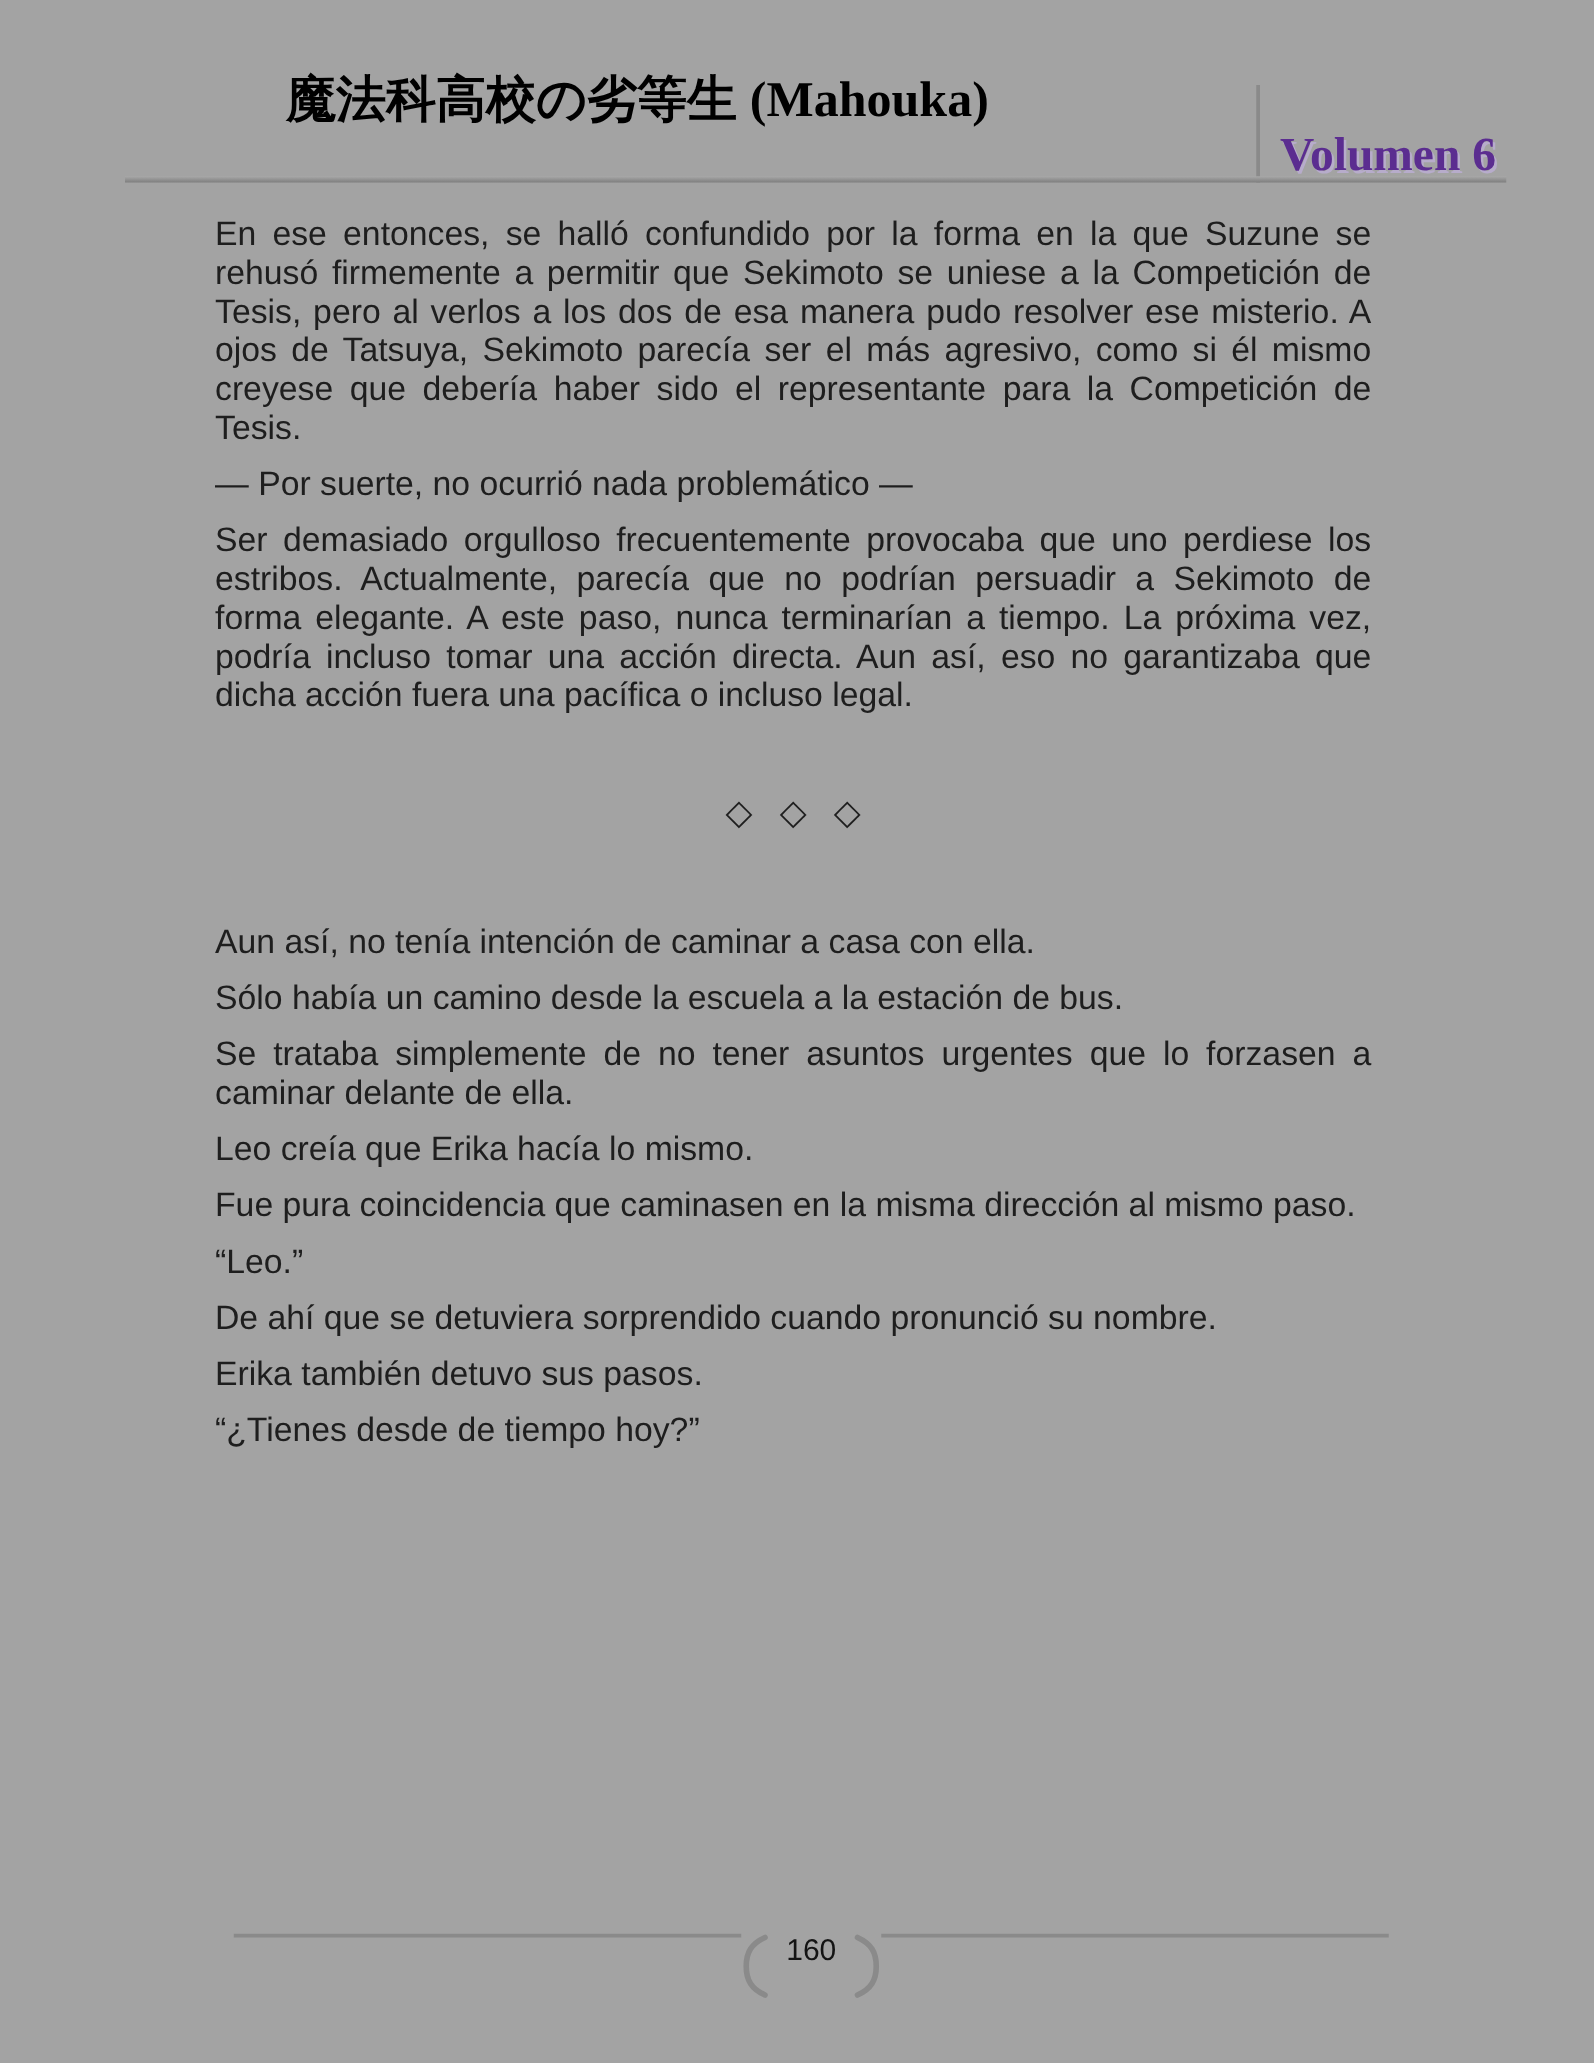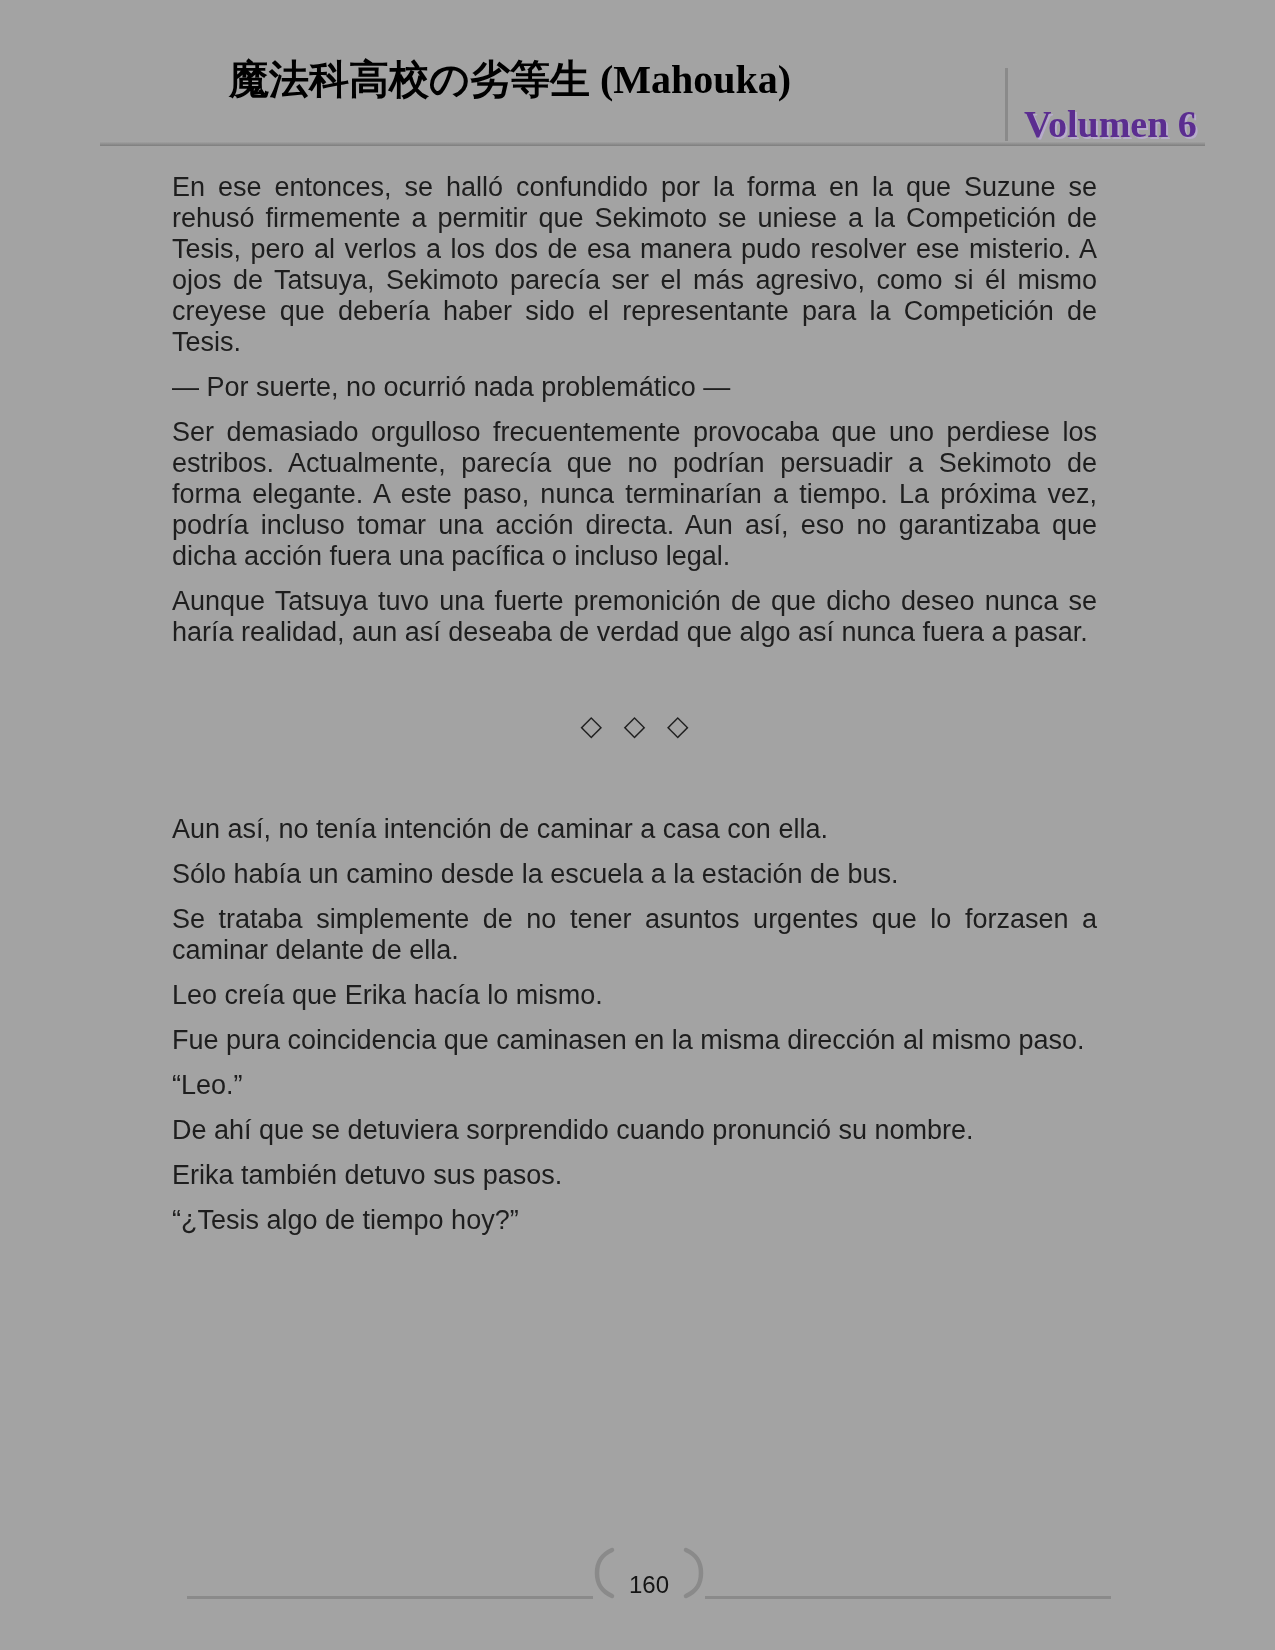--- a/index.html
+++ b/index.html
@@ -86,21 +86,21 @@
   }
 
   
   .footer {
     position: absolute;
     left: 187px;
     right: 179px;
     top: 1547px;
     height: 52px;
     display: flex;
-    align-items: flex-end;
+    align-items: flex-start;
   }
   .footer-line { flex: 1; height: 3px; background: #8a8a8a; }
   .footer-bracket { width: 22px; height: 52px; flex: 0 0 auto; }
   .footer-bracket svg { display: block; }
   .page-number {
     padding: 0 14px;
     font-size: 24px;
     color: #141414;
     white-space: nowrap;
   }
@@ -120,31 +120,30 @@
         <span class="volume-label">Volumen 6</span>
       </div>
     </div>
     <div class="header-rule"></div>
   </div>
 
   <div class="body-text">
       <p class="para">En ese entonces, se halló confundido por la forma en la que Suzune se rehusó firmemente a permitir que Sekimoto se uniese a la Competición de Tesis, pero al verlos a los dos de esa manera pudo resolver ese misterio. A ojos de Tatsuya, Sekimoto parecía ser el más agresivo, como si él mismo creyese que debería haber sido el representante para la Competición de Tesis.</p>
       <p class="para">— Por suerte, no ocurrió nada problemático —</p>
       <p class="para">Ser demasiado orgulloso frecuentemente provocaba que uno perdiese los estribos. Actualmente, parecía que no podrían persuadir a Sekimoto de forma elegante. A este paso, nunca terminarían a tiempo. La próxima vez, podría incluso tomar una acción directa. Aun así, eso no garantizaba que dicha acción fuera una pacífica o incluso legal.</p>
-      <p class="para">Aunque Tatsuya tuvo una fuerte premonición de que dicho deseo nunca se haría realidad, aun así deseaba de verdad que algo así nunca fuera a pasar.</p>
       <p class="separator">◇ ◇ ◇</p>
       <p class="para">Aun así, no tenía intención de caminar a casa con ella.</p>
       <p class="para">Sólo había un camino desde la escuela a la estación de bus.</p>
       <p class="para">Se trataba simplemente de no tener asuntos urgentes que lo forzasen a caminar delante de ella.</p>
       <p class="para">Leo creía que Erika hacía lo mismo.</p>
       <p class="para">Fue pura coincidencia que caminasen en la misma dirección al mismo paso.</p>
       <p class="para">“Leo.”</p>
       <p class="para">De ahí que se detuviera sorprendido cuando pronunció su nombre.</p>
       <p class="para">Erika también detuvo sus pasos.</p>
-      <p class="para">“¿Tesis algo de tiempo hoy?”</p>
+      <p class="para">“¿Tienes desde de tiempo hoy?”</p>
     </div>
 
   <div class="footer">
     <div class="footer-line"></div>
     <div class="footer-bracket">
       <svg width="22" height="52" viewBox="0 0 22 52" fill="none" xmlns="http://www.w3.org/2000/svg">
         <path d="M19,3 C8,8 4,15 4,26 C4,37 8,44 19,49" stroke="#8a8a8a" stroke-width="4.5" stroke-linecap="round" fill="none"></path>
       </svg>
     </div>
     <span class="page-number">160</span>

